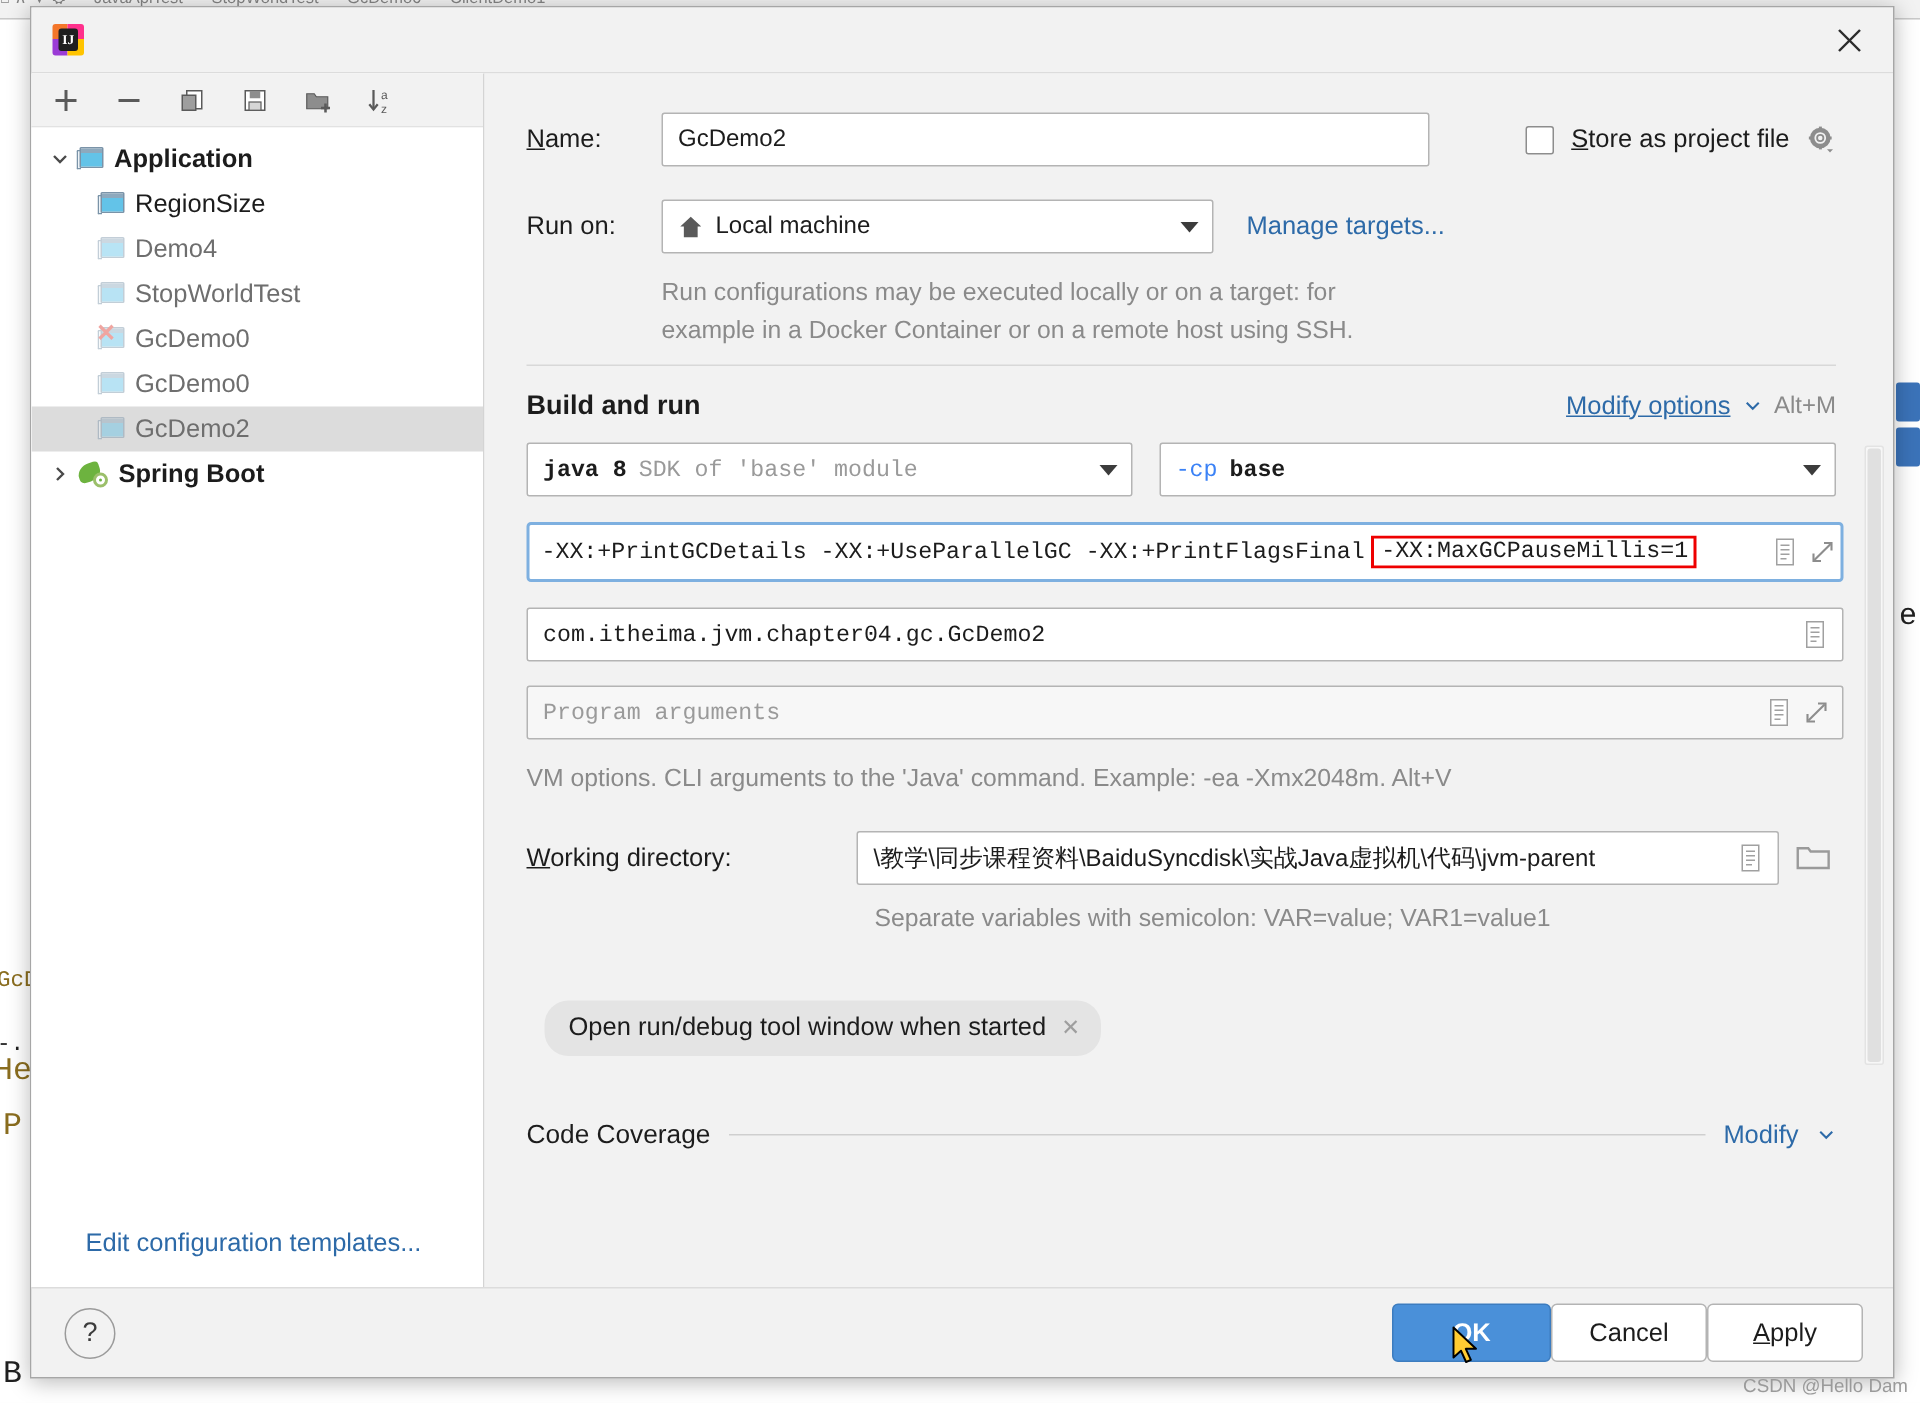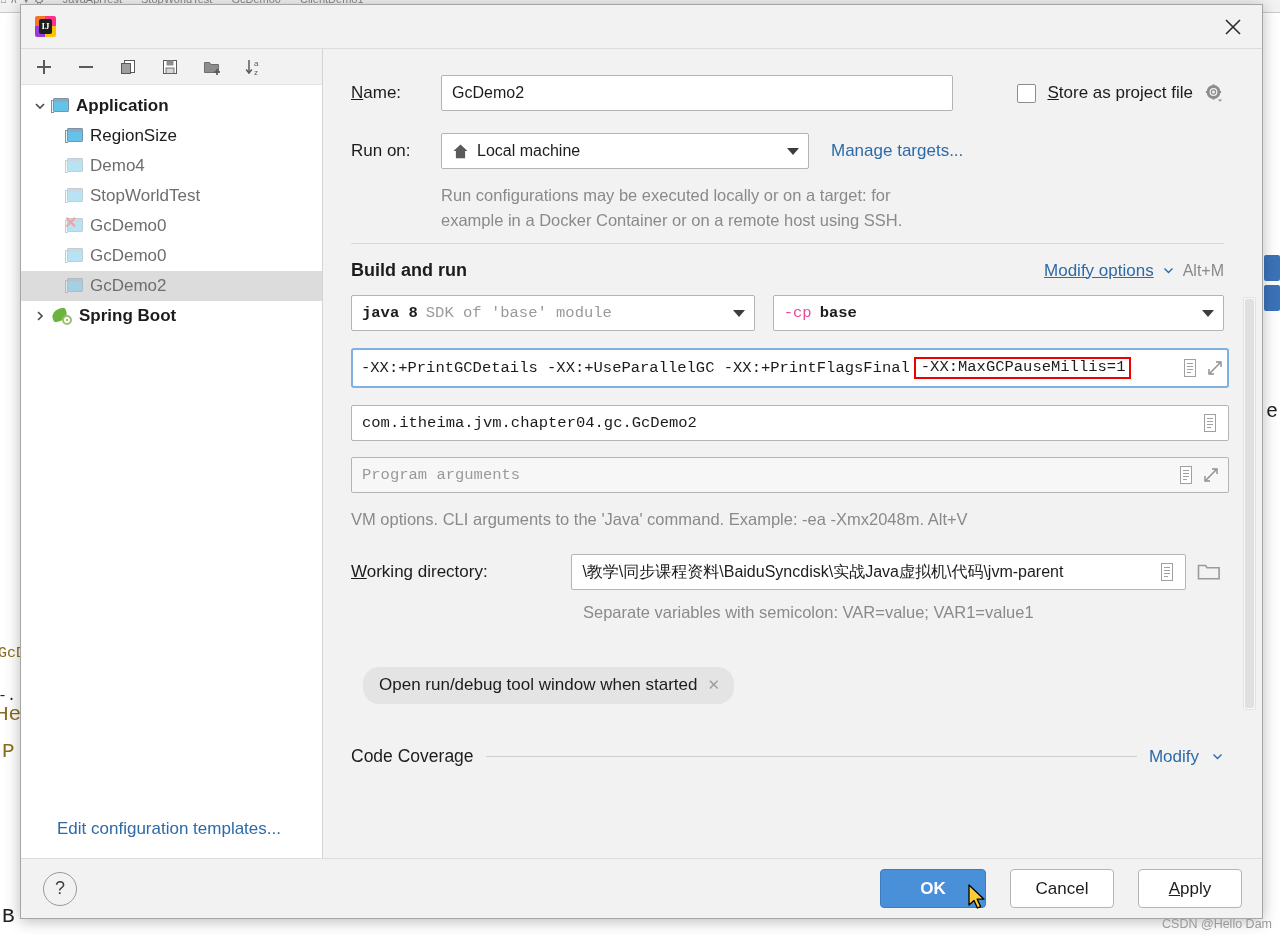--- a/index.html
+++ b/index.html
@@ -282,21 +282,21 @@
     border-top: 1px solid #dcdcdc;
     display:flex; align-items:center;
     padding: 0 20px 0 22px;
   }
   #help-btn {
     width:34px; height:34px; border-radius:50%;
     border:1px solid #9b9b9b; background:#f2f2f2;
     display:flex; align-items:center; justify-content:center;
     font-size:18px; color:#3c3c3c;
   }
-  #footer-btns { margin-left:auto; display:flex; align-items:center; gap:24px; position:relative;}
+  #footer-btns { margin-left:auto; display:flex; align-items:center; gap:0; position:relative;}
   .btn {
     height: 39px; min-width: 104px;
     border-radius: 4px;
     display:flex; align-items:center; justify-content:center;
     font-size:17px;
   }
   .btn.primary {
     background:#4a90d9; border:1px solid #3c7cbf; color:#fff; font-weight:bold;
     min-width: 106px;
   }
@@ -577,21 +577,21 @@
 
         <div class="row" style="margin-top:14px; gap:18px;">
           <div class="combo" style="width:408px; font-family:'Liberation Mono', monospace; font-size:15.5px;">
             <span style="font-weight:bold; color:#1c1c1c;">java 8</span>
             <span style="color:#9a9a9a; margin-left:8px;">SDK of 'base' module</span>
             <span class="arrow">
                 <span class="caret-dn"></span>
               </span>
           </div>
           <div class="combo" style="width:456px; font-family:'Liberation Mono', monospace; font-size:15.5px;">
-            <span style="color:#ec4899;text-align:center;">-cp</span>
+            <span style="color:#3b82f6;text-align:center;">-cp</span>
             <span style="font-weight:bold; margin-left:8px;">base</span>
             <span class="arrow">
                 <span class="caret-dn"></span>
               </span>
           </div>
         </div>
 
         <div id="vm-opts-outer" style="width:878px; margin-top:17px;">
           <div id="vm-opts-inner">
             <span>-XX:+PrintGCDetails  -XX:+UseParallelGC  -XX:+PrintFlagsFinal</span>

